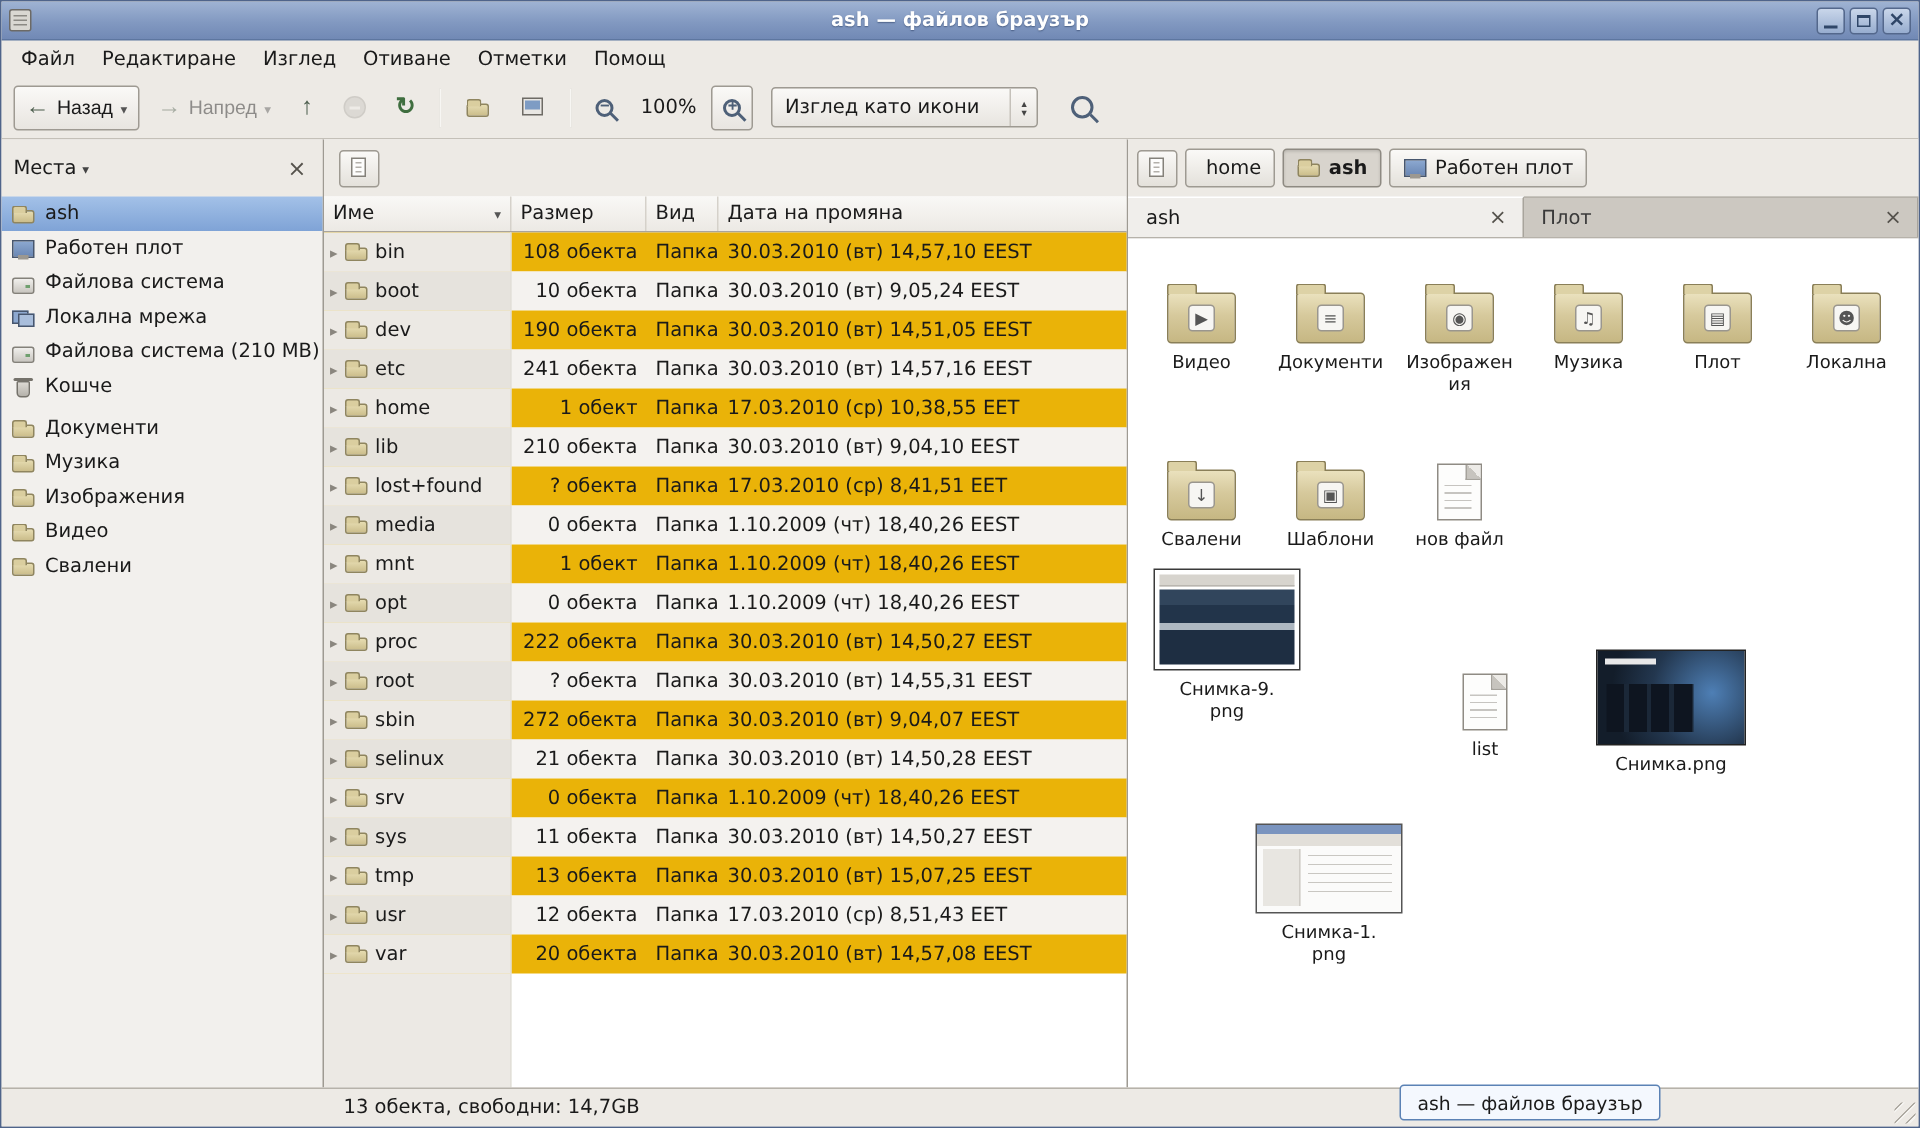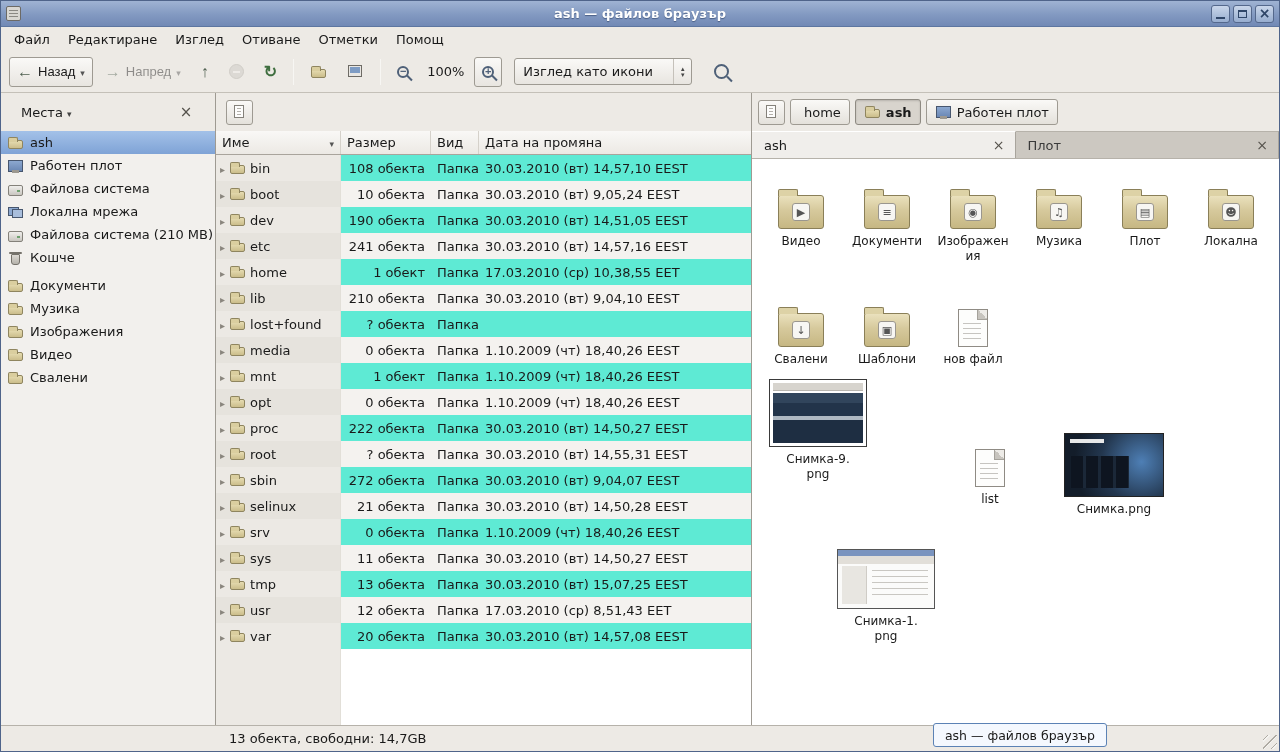--- a/index.html
+++ b/index.html
@@ -63,21 +63,21 @@
   .ic.page::before { content:""; position:absolute; left:3px; right:4px; top:1px; bottom:2px; background:#FDFDFC; border:1px solid #84817A; }
   .ic.page::after { content:""; position:absolute; left:6px; right:7px; top:4px; height:1px; background:#B3B0AA; box-shadow:0 3px 0 #B3B0AA, 0 6px 0 #B3B0AA; }
   .ic.computer::before { content:""; position:absolute; left:1px; right:2px; top:1px; height:10px; background:#E9E7E3; border:1px solid #6E6B65; }
   .ic.computer::after { content:""; position:absolute; left:3px; right:4px; top:3px; height:6px; background:#7E9CC4; }
 
   
   .main { flex:1; display:flex; min-height:0; }
 
   
   .sidebar { width:215px; flex:none; background:#F2F0ED; border-right:1px solid #9E9A92; display:flex; flex-direction:column; }
-  .side-head { height:38px; flex:none; background:#EDEAE5; display:flex; align-items:center; padding:0 20px;justify-content:center; }
+  .side-head { height:38px; flex:none; background:#EDEAE5; display:flex; align-items:center; padding:0 8px;justify-content:center; }
   .side-title { display:flex; align-items:center; gap:4px; }
   .places-chevron::before { content:"▾"; font-size:9px; color:#444; }
   .close-x { margin-left:auto; width:18px; height:18px; display:flex; align-items:center; justify-content:center; }
   .close-x::before { content:"×"; color:#55524C; font-size:15px; line-height:1; }
   .side-item { height:23px; display:flex; align-items:center; gap:6px; padding:0 6px; }
   .side-item.sep { margin-top:5px; }
   .side-item.selected { background:linear-gradient(180deg,#A3C1E8,#7FA3D6); }
   .side-label { white-space:nowrap; }
 
   
@@ -86,21 +86,21 @@
   .pane-btn { width:27px; height:25px; border:1px solid #9E9A92; border-radius:3px; background:linear-gradient(180deg,#FAF9F7,#E4E1DB); display:flex; align-items:center; justify-content:center; }
   .list-header { height:24px; flex:none; display:flex; background:linear-gradient(180deg,#F9F8F6,#ECE9E4); border-bottom:1px solid #A9A49C; }
   .hcell { display:flex; align-items:center; gap:4px; padding:0 6px; border-right:1px solid #D5D1CA; overflow:hidden; white-space:nowrap; }
   .hcell.c-name { width:125px; }
   .hcell.c-size { width:90px; }
   .hcell.c-type { width:48px; }
   .hcell.c-date { flex:1; border-right:none; }
   .sort-ic { margin-left:auto; }
   .sort-ic::before { content:"▾"; font-size:9px; color:#555; }
   .rows { flex:none; }
-  .list-row { height:26px; display:flex; align-items:stretch; background:#5eead4; }
+  .list-row { height:26px; display:flex; align-items:stretch; background:#eab308; }
   .list-row:nth-child(even) { background:#F4F2EF; }
   .cell { display:flex; align-items:center; padding:0 6px; white-space:nowrap; overflow:hidden; }
   .cell.c-name { width:125px; gap:4px; background:#ECE9E4; border-right:1px solid #E2DFD8; padding-left:4px; }
   .list-row:nth-child(even) .cell.c-name { background:#E6E3DD; }
   .cell.c-size { width:90px; justify-content:flex-end; }
   .cell.c-type { width:48px; }
   .cell.c-date { flex:1; }
   .expander::before { content:"▸"; color:#8A867E; font-size:10px; }
   .rows-filler { flex:1; display:flex; }
   .name-fill { width:125px; background:#ECE9E4; border-right:1px solid #E2DFD8; }
@@ -382,20 +382,21 @@
       <div class="cell c-date">30.03.2010 (вт) 9,04,10 EEST</div>
     </div>
           <div class="list-row">
       <div class="cell c-name">
         <span class="expander"></span>
         <span class="ic folder"></span>
         <span>lost+found</span>
       </div>
       <div class="cell c-size">? обекта</div>
       <div class="cell c-type">Папка</div>
+      <div class="cell c-date">17.03.2010 (ср) 8,41,51 EET</div>
     </div>
           <div class="list-row">
       <div class="cell c-name">
         <span class="expander"></span>
         <span class="ic folder"></span>
         <span>media</span>
       </div>
       <div class="cell c-size">0 обекта</div>
       <div class="cell c-type">Папка</div>
       <div class="cell c-date">1.10.2009 (чт) 18,40,26 EEST</div>

